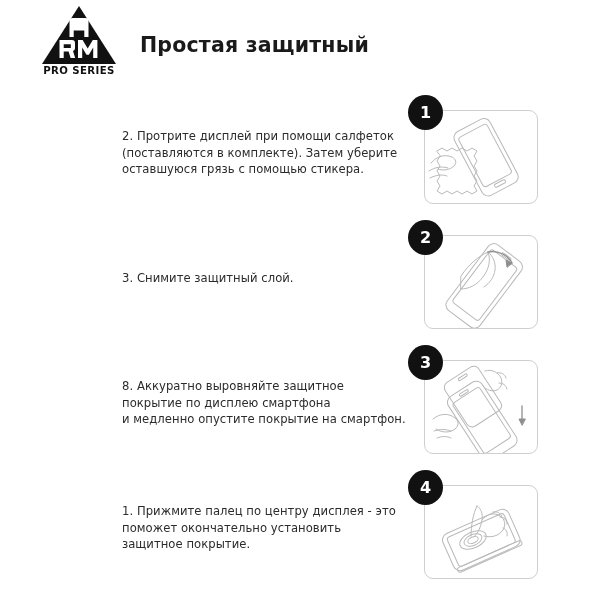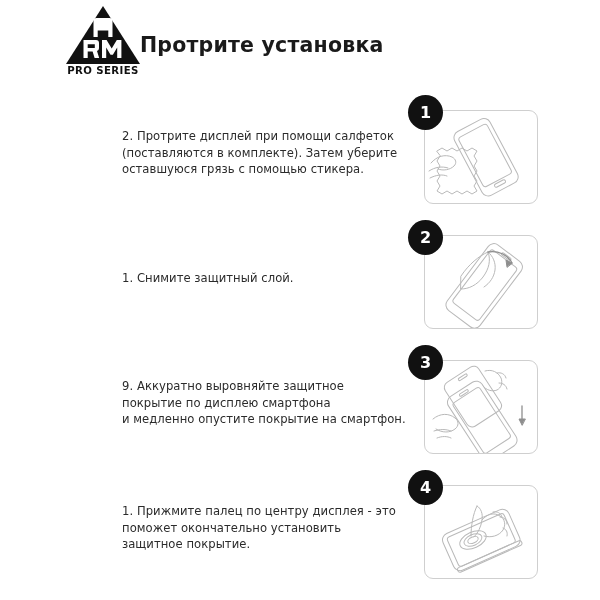--- a/index.html
+++ b/index.html
@@ -24,21 +24,20 @@
     top: 0;
     width: 600px;
     height: 92px;
   }
   .logo {
     position: absolute;
     left: 42px;
     top: 6px;
     width: 74px;
     height: 76px;
-    margin-left: 24px;
   }
   .logo-mark {
     position: relative;
     width: 74px;
     height: 58px;
   }
   .logo-mark svg {
     display: block;
   }
   .logo-sub {
@@ -154,21 +153,21 @@
 
         <path d="M17.5 34 h12.5 a3 3 0 0 1 3 3 v5.2 a3 3 0 0 1 -2 2.8 l2.2 7 h-4.6 l-2-6.5 h-4.9 v6.5 h-4.2 z
                  M21.7 38.3 v3.6 h7.1 v-3.6 z" fill="#ffffff"></path>
 
         <path d="M36 34 h4.6 l5.1 8.6 l5.1 -8.6 h4.6 v18 h-4.2 v-10.4 l-4.3 7.1 h-2.4 l-4.3 -7.1 v10.4 h-4.2 z" fill="#ffffff"></path>
       </svg>
     </div>
     <div class="logo-sub">PRO SERIES</div>
   </div>
 
-  <div class="page-title">Протрите установка</div>
+  <div class="page-title">Простая защитный</div>
 </div>
 
 <div class="steps">
 
   <div class="step step-1">
     <div class="step-text">2. Протрите дисплей при помощи салфеток
 (поставляются в комплекте). Затем уберите
 оставшуюся грязь с помощью стикера.</div>
 
     <div class="panel-wrap">
@@ -189,21 +188,21 @@
           <path d="M6 52 c6 -7 14 -9 21 -6 c4 2 5 6 2 9 c-4 4 -11 5 -16 3"></path>
           <path d="M4 60 c6 -4 13 -5 19 -3"></path>
           <path d="M5 67 c6 -3 12 -4 17 -2"></path>
         </svg>
       </div>
       <div class="badge">1</div>
     </div>
   </div>
 
   <div class="step step-2">
-    <div class="step-text">1. Снимите защитный слой.</div>
+    <div class="step-text">3. Снимите защитный слой.</div>
 
     <div class="panel-wrap">
       <div class="panel">
         <svg width="114" height="94" viewBox="0 0 114 94" xmlns="http://www.w3.org/2000/svg" fill="none" stroke="#b9b9b9" stroke-width="1" stroke-linejoin="round" stroke-linecap="round">
 
           <g transform="rotate(37 57 52)">
             <rect x="37" y="8" width="41" height="82" rx="7"></rect>
             <rect x="41" y="15" width="33" height="66" rx="3"></rect>
             <rect x="52" y="11" width="11" height="2.6" rx="1.3"></rect>
           </g>
@@ -213,21 +212,21 @@
 
           <path d="M63 16 c10 -2 20 3 24 11" stroke="#8e8e8e" stroke-width="1.3"></path>
           <path d="M87 27 l-6 -3 l1 7 Z" fill="#8e8e8e" stroke="#8e8e8e" stroke-width="1"></path>
         </svg>
       </div>
       <div class="badge">2</div>
     </div>
   </div>
 
   <div class="step step-3">
-    <div class="step-text">9. Аккуратно выровняйте защитное
+    <div class="step-text">8. Аккуратно выровняйте защитное
 покрытие по дисплею смартфона
 и медленно опустите покрытие на смартфон.</div>
 
     <div class="panel-wrap">
       <div class="panel">
         <svg width="114" height="94" viewBox="0 0 114 94" xmlns="http://www.w3.org/2000/svg" fill="none" stroke="#b9b9b9" stroke-width="1" stroke-linejoin="round" stroke-linecap="round">
 
           <g transform="rotate(-33 57 58)">
             <rect x="36" y="22" width="40" height="76" rx="7"></rect>
             <rect x="40" y="29" width="32" height="60" rx="3"></rect>

